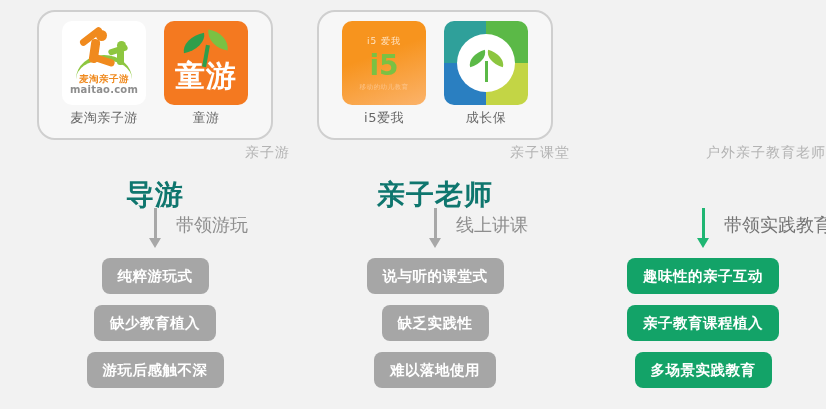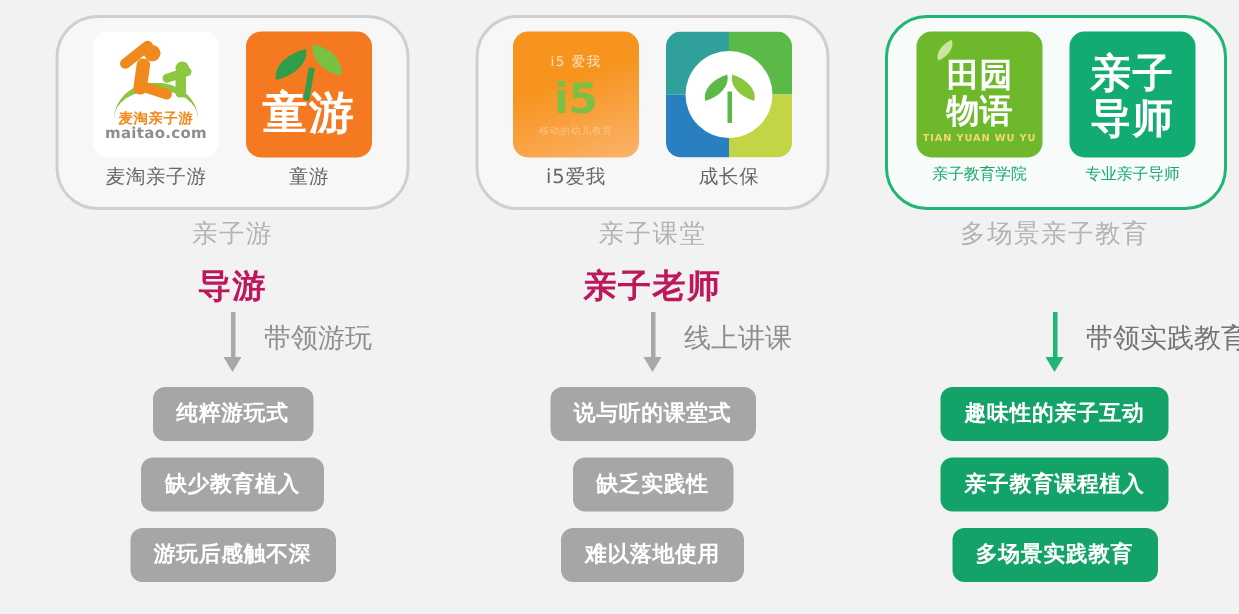--- a/index.html
+++ b/index.html
@@ -27,21 +27,21 @@
   .col-3 { left: 580px; width: 246px; }
 
   
   .logo-card {
     position: absolute;
     top: 10px;
     left: 17px;
     width: 236px;
     height: 130px;
     border: 2px solid #cfcfcf;
-    border-radius: 28px;
+    border-radius: 18px;
     background: #f7f7f7;
   }
   .col-3 .logo-card {
     left: 10px;
     width: 228px;
     border: 2px solid #1fb673;
     background: #f7fbf9;
   }
 
   .logo-row {
@@ -70,35 +70,35 @@
     font-size: 10.5px;
     color: #17a96c;
     letter-spacing: 0;
   }
 
   
   .card-caption {
     position: absolute;
     top: 144px;
     left: 0; right: 0;
-    text-align: center;
-    font-size: 17px;
+    text-align: right;
+    font-size: 14px;
     color: #b3b3b3;
     letter-spacing: 1px;
   }
 
   
   .role-title {
     position: absolute;
     top: 176px;
     left: 0; right: 0;
     text-align: center;
-    font-size: 22px;
+    font-size: 28px;
     font-weight: bold;
-    color: #be185d;
+    color: #0f766e;
     letter-spacing: 1px;
   }
   .col-3 .role-title {
     color: #16a96c;
     font-size: 21px;
   }
 
   
   .arrow-wrap {
     position: absolute;
@@ -440,45 +440,22 @@
 
     <div class="pills">
       <div class="pill">说与听的课堂式</div>
       <div class="pill">缺乏实践性</div>
       <div class="pill">难以落地使用</div>
     </div>
   </div>
 
   <div class="col col-3">
 
-    <div class="logo-card">
-      <div class="logo-row">
-
-        <div class="logo-slot">
-          <div class="logo-box art-tywy">
-            <div class="tw-sprout"></div>
-            <div class="tw-line1">田园</div>
-            <div class="tw-line2">物语</div>
-            <div class="tw-pinyin">TIAN YUAN WU YU</div>
-          </div>
-          <div class="logo-cap">亲子教育学院</div>
-        </div>
-
-        <div class="logo-slot">
-          <div class="logo-box art-qzds">
-            <div class="qz-l1">亲子</div>
-            <div class="qz-l2">导师</div>
-          </div>
-          <div class="logo-cap">专业亲子导师</div>
-        </div>
-
-      </div>
-    </div>
-
-    <div class="card-caption">多场景亲子教育</div>
+
+    <div class="card-caption">户外亲子教育老师</div>
 
     <div class="arrow-wrap">
       <div class="arrow-line"></div>
       <div class="arrow-head"></div>
       <div class="arrow-label">带领实践教育</div>
     </div>
 
     <div class="pills">
       <div class="pill">趣味性的亲子互动</div>
       <div class="pill">亲子教育课程植入</div>

